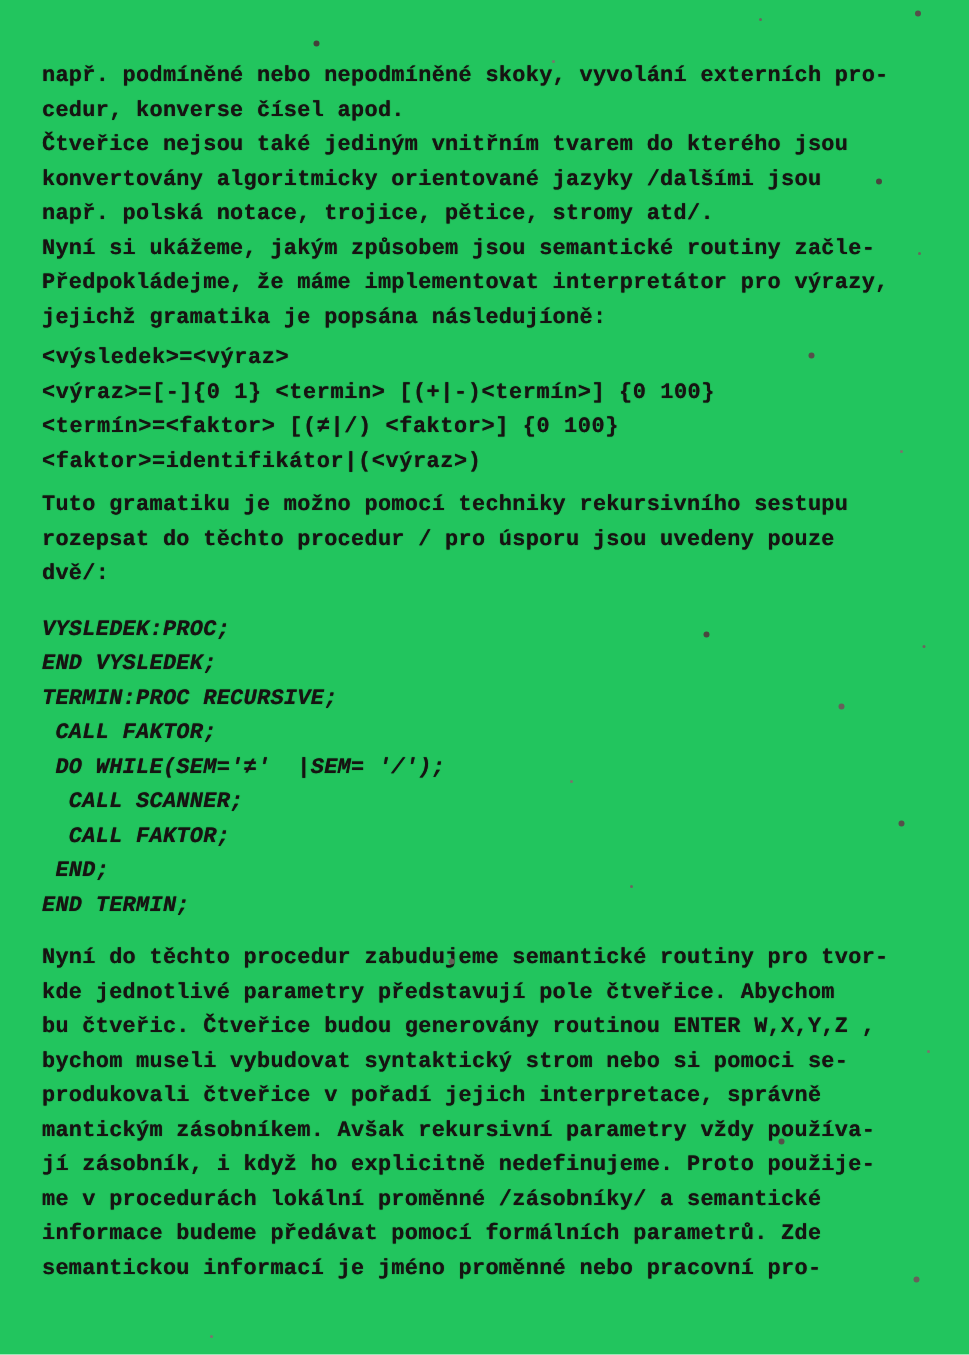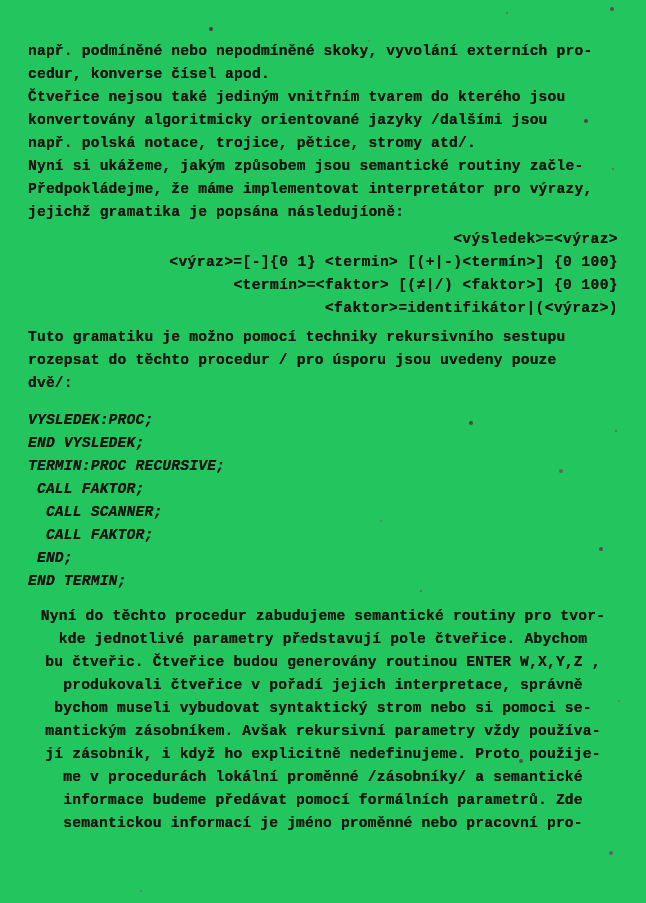--- a/index.html
+++ b/index.html
@@ -22,24 +22,24 @@
     text-shadow: 0 0 0.6px rgba(20,16,12,0.85);
   }
   .line {
     white-space: pre;
     line-height: 23px;
     height: 23px;
     letter-spacing: 0.2px;
   }
   .block { margin: 0; }
   .block.grammar { margin-top: 4px; }
-  .block.grammar .line { line-height: 23px; letter-spacing: 0.4px; text-align: right; }
+  .block.grammar .line { line-height: 23px; letter-spacing: 0.4px; }
   .block.note { margin-top: 6px; }
   .block.code { margin-top: 14px; font-style: italic; }
-  .block.closing { margin-top: 12px; text-align: center; }
+  .block.closing { margin-top: 12px; }
 
   
   .noise {
     position: absolute;
     top: 0; left: 0;
     width: 2px; height: 2px;
     background: transparent;
     box-shadow:
       210px 28px 0 1px #44403a,
       506px 12px 0 0 #6b665e,
@@ -92,31 +92,32 @@
       <div class="line">Tuto gramatiku je možno pomocí techniky rekursivního sestupu</div>
       <div class="line">rozepsat do těchto procedur / pro úsporu jsou uvedeny pouze</div>
       <div class="line">dvě/:</div>
     </div>
 
   <div class="block code">
       <div class="line">VYSLEDEK:PROC;</div>
       <div class="line">END VYSLEDEK;</div>
       <div class="line">TERMIN:PROC RECURSIVE;</div>
       <div class="line"> CALL FAKTOR;</div>
+      <div class="line"> DO WHILE(SEM='≠'  |SEM= '/');</div>
       <div class="line">  CALL SCANNER;</div>
       <div class="line">  CALL FAKTOR;</div>
       <div class="line"> END;</div>
       <div class="line">END TERMIN;</div>
     </div>
 
   <div class="block closing">
       <div class="line">Nyní do těchto procedur zabudujeme semantické routiny pro tvor-</div>
       <div class="line">kde jednotlivé parametry představují pole čtveřice. Abychom</div>
       <div class="line">bu čtveřic. Čtveřice budou generovány routinou ENTER W,X,Y,Z ,</div>
+      <div class="line">bychom museli vybudovat syntaktický strom nebo si pomoci se-</div>
       <div class="line">produkovali čtveřice v pořadí jejich interpretace, správně</div>
-      <div class="line">bychom museli vybudovat syntaktický strom nebo si pomoci se-</div>
       <div class="line">mantickým zásobníkem. Avšak rekursivní parametry vždy používa-</div>
       <div class="line">jí zásobník, i když ho explicitně nedefinujeme. Proto použije-</div>
       <div class="line">me v procedurách lokální proměnné /zásobníky/ a semantické</div>
       <div class="line">informace budeme předávat pomocí formálních parametrů. Zde</div>
       <div class="line">semantickou informací je jméno proměnné nebo pracovní pro-</div>
     </div>
 </div>
 
 </body></html>

